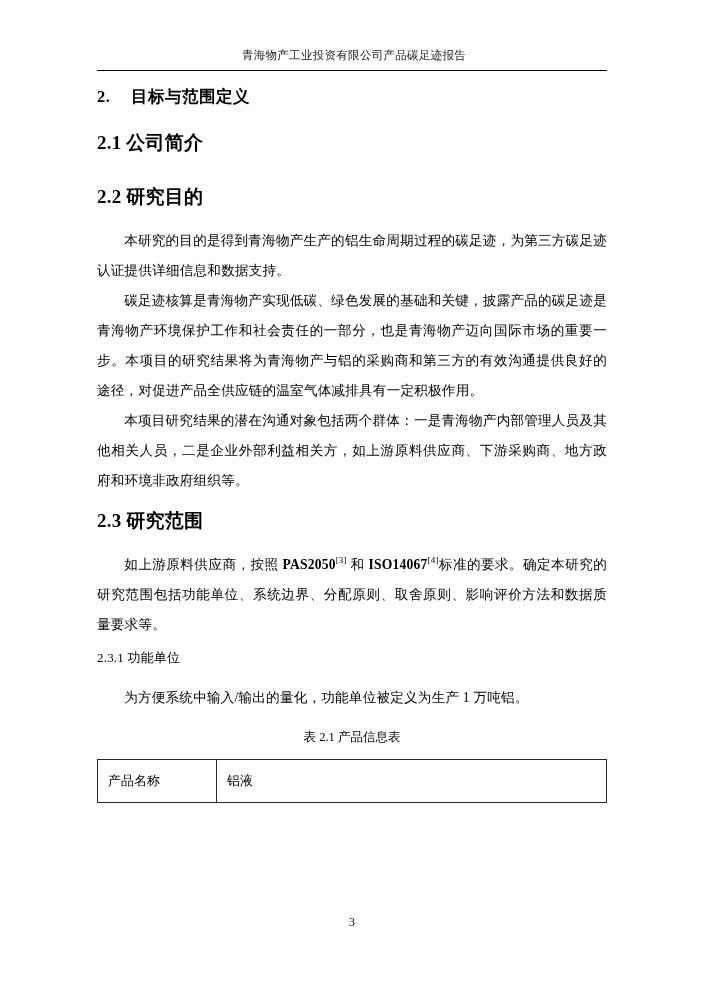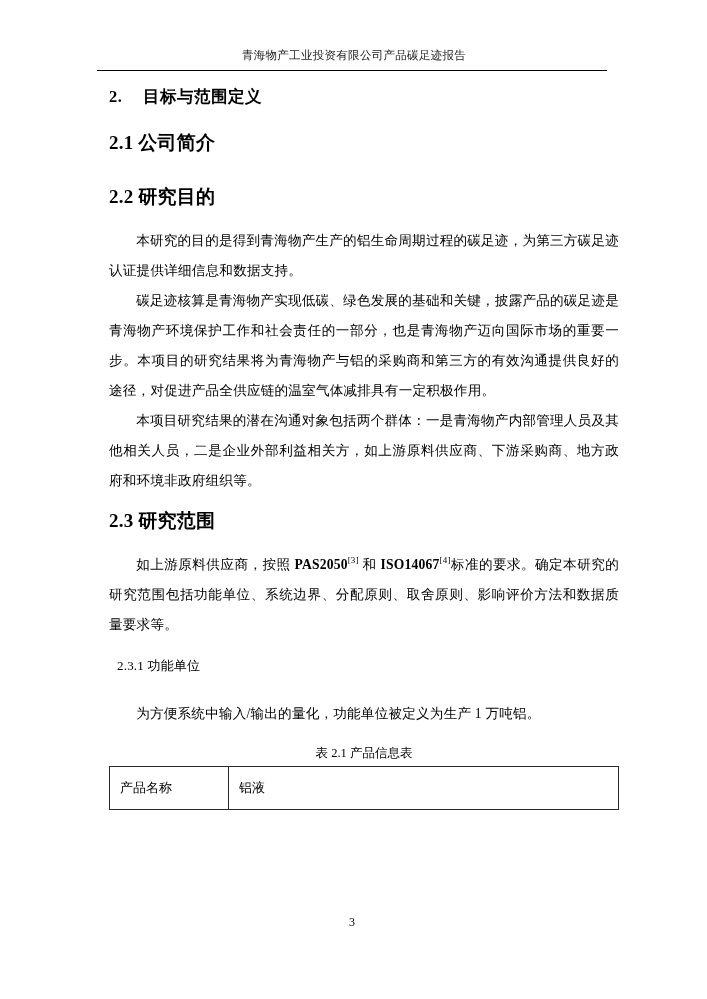--- a/index.html
+++ b/index.html
@@ -40,21 +40,21 @@
   .header-rule {
     position: absolute;
     top: 70px;
     left: 0;
     width: 510px;
     border-bottom: 1px solid #000;
   }
   .body-area {
     position: absolute;
     top: 86px;
-    left: 12px;
+    left: 0;
     width: 510px;
   }
   h1.sec {
     font-size: 16.5px;
     font-weight: bold;
     margin: 0 0 0 0;
     padding: 0;
     color: #000;
     letter-spacing: 0.5px;
   }
@@ -66,21 +66,21 @@
     font-size: 19px;
     font-weight: bold;
     margin: 0;
     padding: 0;
     color: #000;
     letter-spacing: 0.2px;
   }
   h3.subsub {
     font-size: 13px;
     font-weight: normal;
-    margin: 8px;
+    margin: 0;
     padding: 0;
     color: #000;
     letter-spacing: 0.2px;
   }
   p.para {
     font-size: 13.6px;
     line-height: 30px;
     margin: 0;
     padding: 0;
     color: #000;
@@ -102,21 +102,21 @@
   .table-caption {
     font-size: 12.5px;
     text-align: center;
     margin: 0;
     padding: 0;
     color: #000;
   }
   table.info {
     border-collapse: collapse;
     width: 100%;
-    margin-top: 4px;
+    margin-top: 13px;
     border-radius: 8px;
   }
   table.info td {
     border: 1px solid #2b2b2b;
     height: 34px;
     font-size: 13px;
     padding: 4px 10px;
     color: #000;
     vertical-align: middle;
   }

